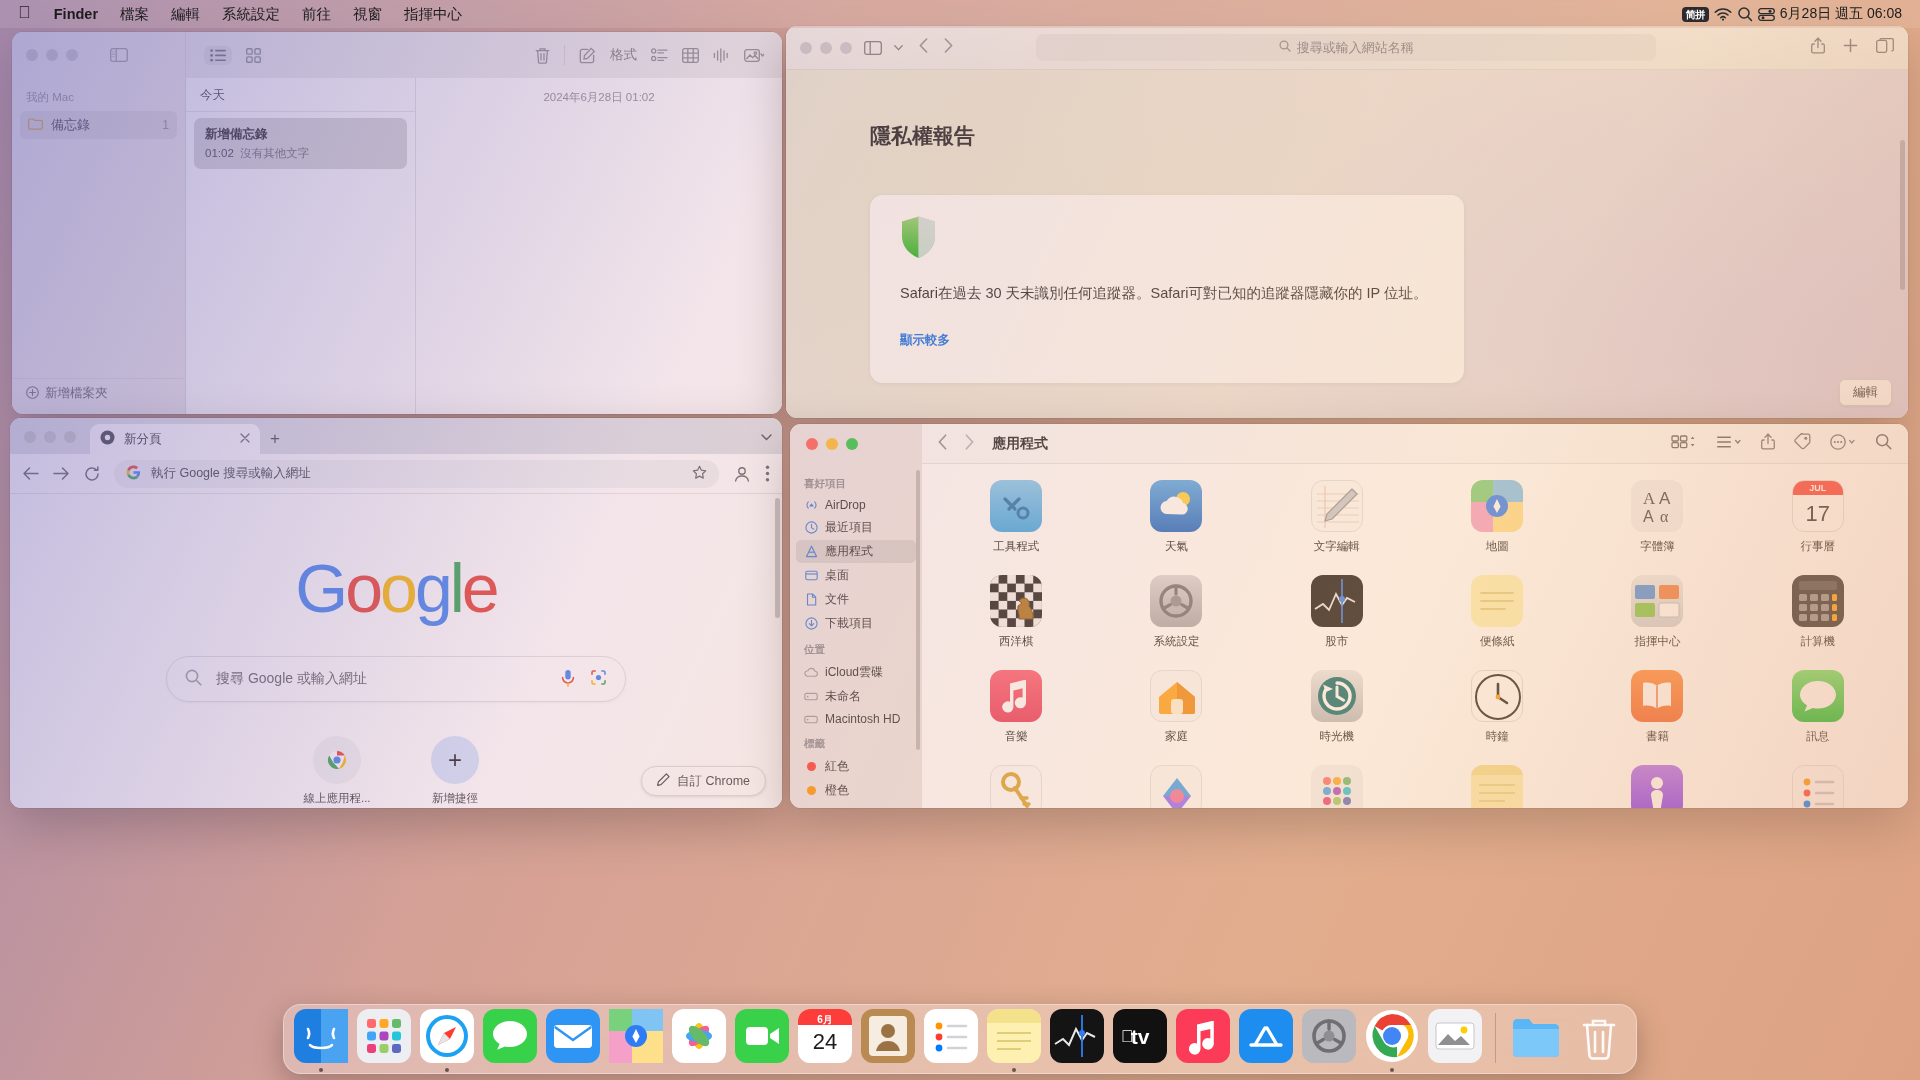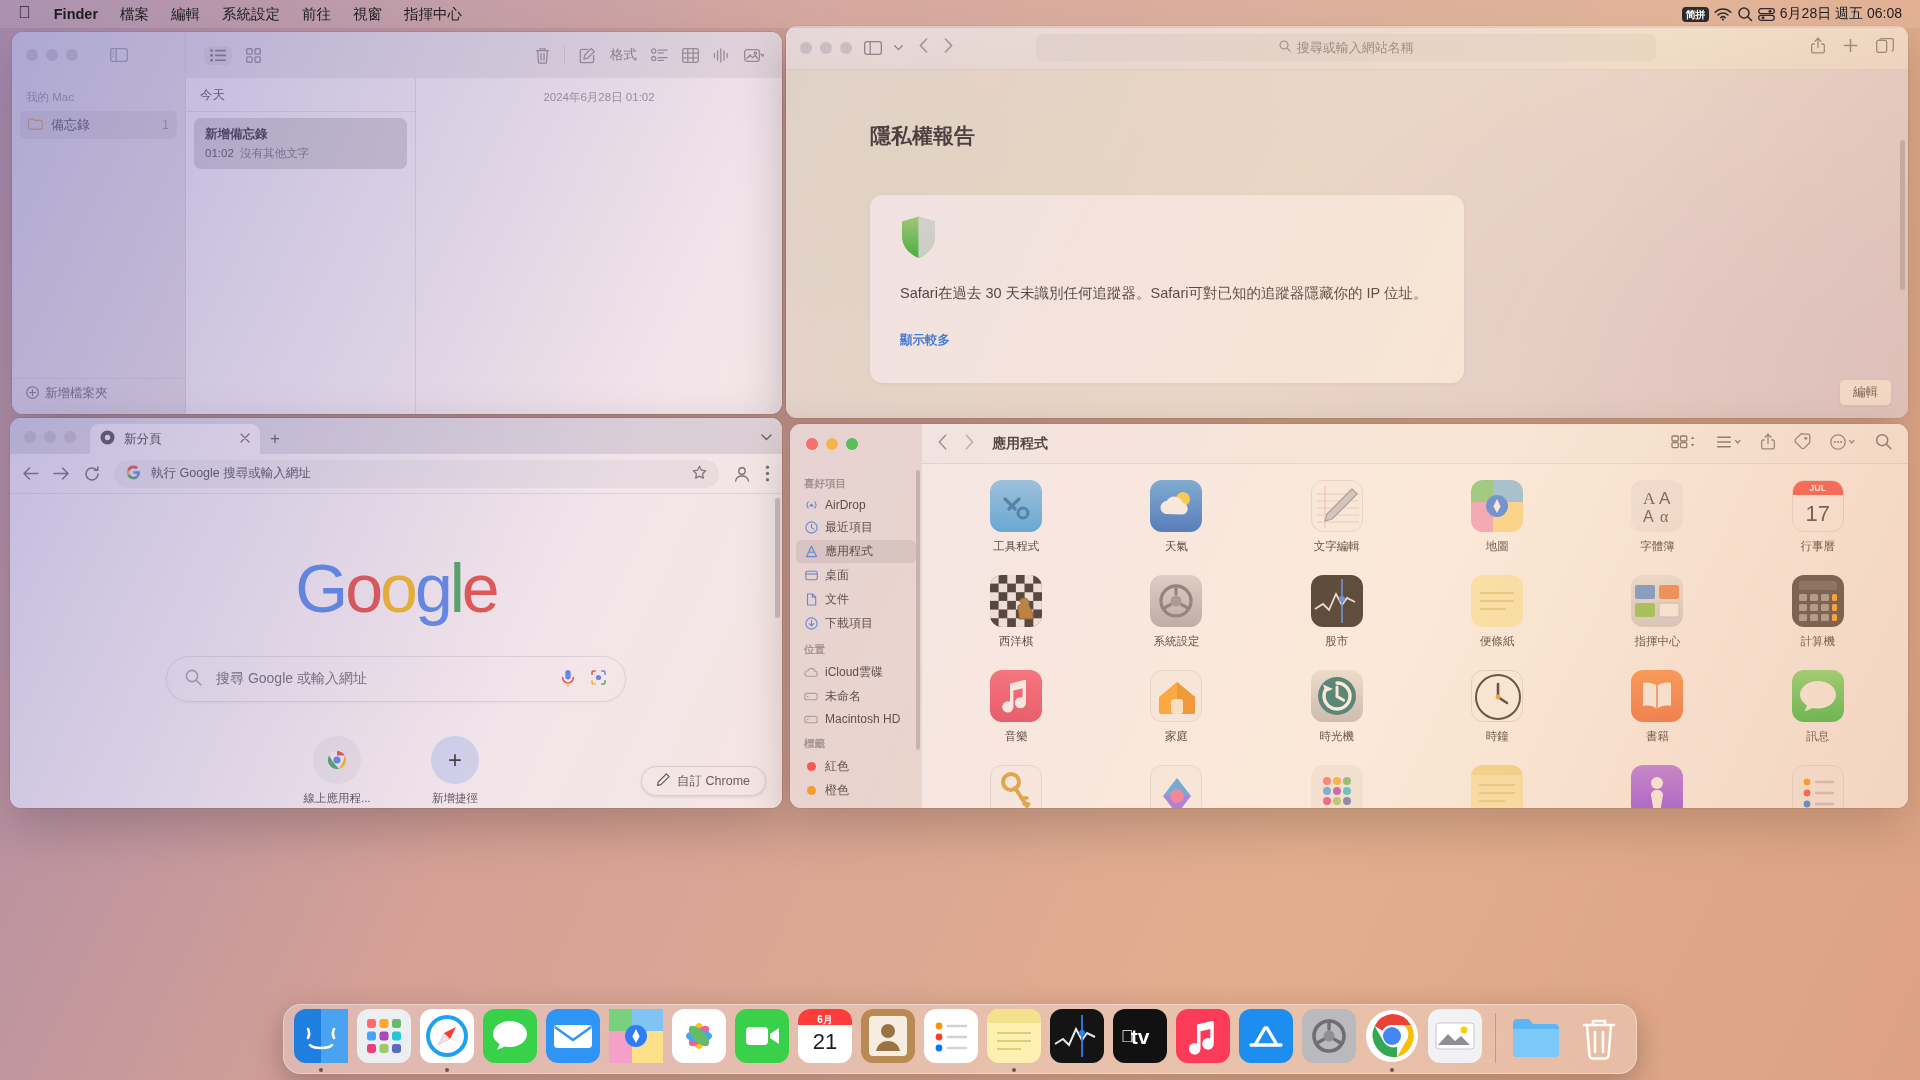--- a/index.html
+++ b/index.html
@@ -1199,21 +1199,21 @@
           <path d="M35 25l9-6v16l-9-6z" fill="#fff"></path>
         </svg>
     </div>
 
     <div class="dk" style="position:relative">
       <svg width="54" height="54" viewBox="0 0 54 54">
           <rect width="54" height="54" rx="12" fill="#fff"></rect>
           <path d="M0 12a12 12 0 0 1 12-12h30a12 12 0 0 1 12 12v4H0z" fill="#fc3d39"></path>
         </svg>
       <span style="position:absolute;top:4px;left:0;right:0;text-align:center;color:#fff;font-size:10px;font-weight:600">6月</span>
-      <span style="position:absolute;top:20px;left:0;right:0;text-align:center;color:#1c1c1e;font-size:22px">21</span>
+      <span style="position:absolute;top:20px;left:0;right:0;text-align:center;color:#1c1c1e;font-size:22px">24</span>
     </div>
 
     <div class="dk">
       <svg width="54" height="54" viewBox="0 0 54 54">
           <rect width="54" height="54" rx="12" fill="#b98a52"></rect>
           <rect x="8" y="7" width="38" height="40" rx="4" fill="#f6ece0"></rect>
           <circle cx="27" cy="22" r="7" fill="#9b7244"></circle>
           <path d="M15 42c1.5-7 6.5-10 12-10s10.5 3 12 10z" fill="#9b7244"></path>
         </svg>
     </div>

